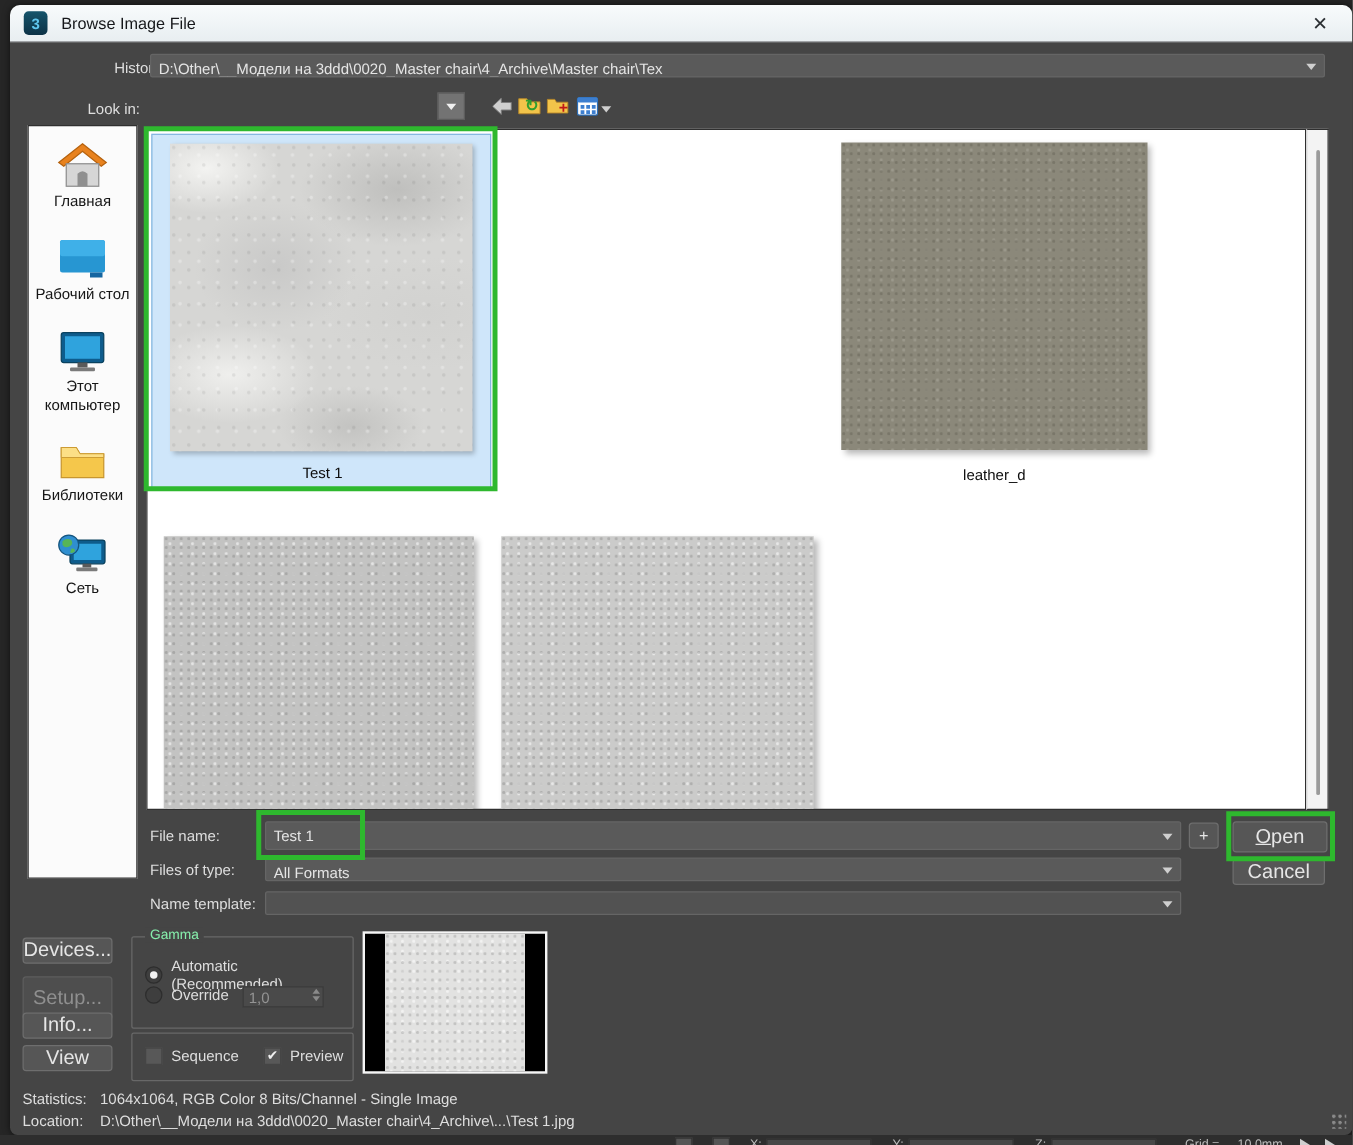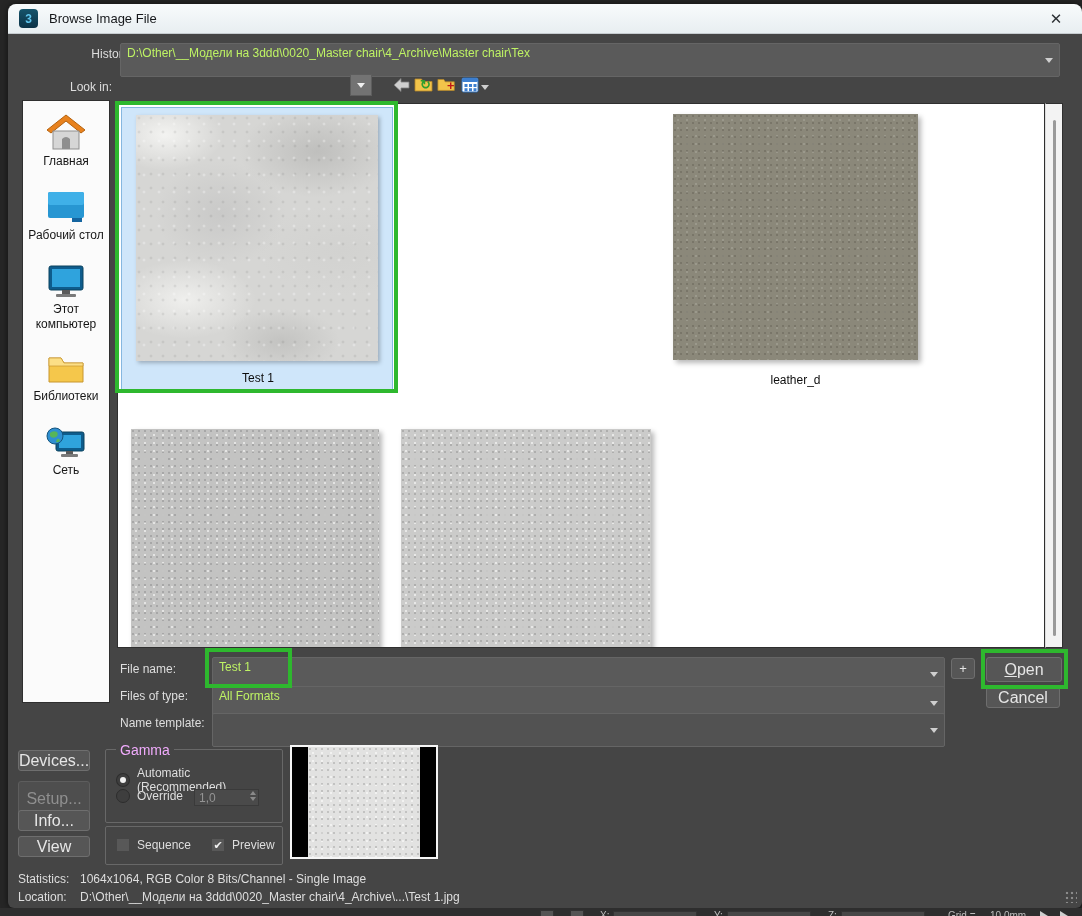--- a/index.html
+++ b/index.html
@@ -17,22 +17,22 @@
     background:linear-gradient(#15546b,#0c3246); color:#5fc6ee; font-size:12px; font-weight:bold;
     display:flex; align-items:center; justify-content:center; }
   .title { margin-left:11px; font-size:13px; color:#15171a; }
   .close { position:absolute; right:16px; top:5px; width:20px; height:20px; font-size:15px;
     color:#2b2f33; display:flex; align-items:center; justify-content:center; cursor:pointer; }
 
   .lbl { position:absolute; font-size:12px; color:#dedede; line-height:16px; }
   .lbl-r { left:0; width:104px; text-align:right; }
 
   .dark-field { position:absolute; background:#5a5a5a; border:1px solid #656565;
-    border-radius:2px; color:#bef264; font-size:12px; display:flex; align-items:flex-end;
-    padding:16px 6px; overflow:hidden; white-space:nowrap; }
+    border-radius:2px; color:#e5e5e5; font-size:12px; display:flex; align-items:flex-start;
+    padding:4px 6px; overflow:hidden; white-space:nowrap; }
   .chev { position:absolute; right:6px; top:50%; margin-top:-2px; width:0; height:0;
     border-left:4px solid transparent; border-right:4px solid transparent;
     border-top:5px solid #cfcfcf; }
 
   
   .combo-white { position:absolute; background:#ffffff; border:1px solid #7a7a7a;
     display:flex; align-items:center; font-size:12px; color:#111; padding:0 4px; gap:5px; }
   .combo-btn { position:absolute; width:22px; background:#737373; border:1px solid #5d5d5d;
     display:flex; align-items:center; justify-content:center; }
   .combo-btn .tri { width:0; height:0; border-left:4px solid transparent;
@@ -91,21 +91,21 @@
 
   
   .btn { position:absolute; background:#565656; border:1px solid #6e6e6e; border-radius:3px;
     color:#e6e6e6; font-size:16px; display:flex; align-items:center; justify-content:center;
     cursor:pointer; }
   .btn.disabled { color:#8f8f8f; border-color:#5d5d5d; background:#4e4e4e; }
   .u-first::first-letter { text-decoration:underline; }
 
   .groupbox { position:absolute; border:1px solid #686868; border-radius:2px; }
   .group-title { position:absolute; top:-8px; left:10px; background:#454545; padding:0 4px;
-    font-size:14px; color:#f0abfc; }
+    font-size:11px; color:#86efac; }
   .radio { width:14px; height:14px; border-radius:50%; background:#3e3e3e;
     border:1px solid #2d2d2d; display:inline-block; position:relative; }
   .radio.sel::after { content:""; position:absolute; left:3px; top:3px; width:6px; height:6px;
     border-radius:50%; background:#f2f2f2; }
   .checkbox { width:14px; height:14px; background:#585858; border:1px solid #454545;
     display:inline-flex; align-items:center; justify-content:center; color:#f0f0f0;
     font-size:11px; line-height:11px; }
   .opt-row { position:absolute; display:flex; align-items:center; gap:7px; font-size:12px;
     color:#dedede; }
   .spinner { position:absolute; width:65px; height:17px; background:#4a4a4a;

